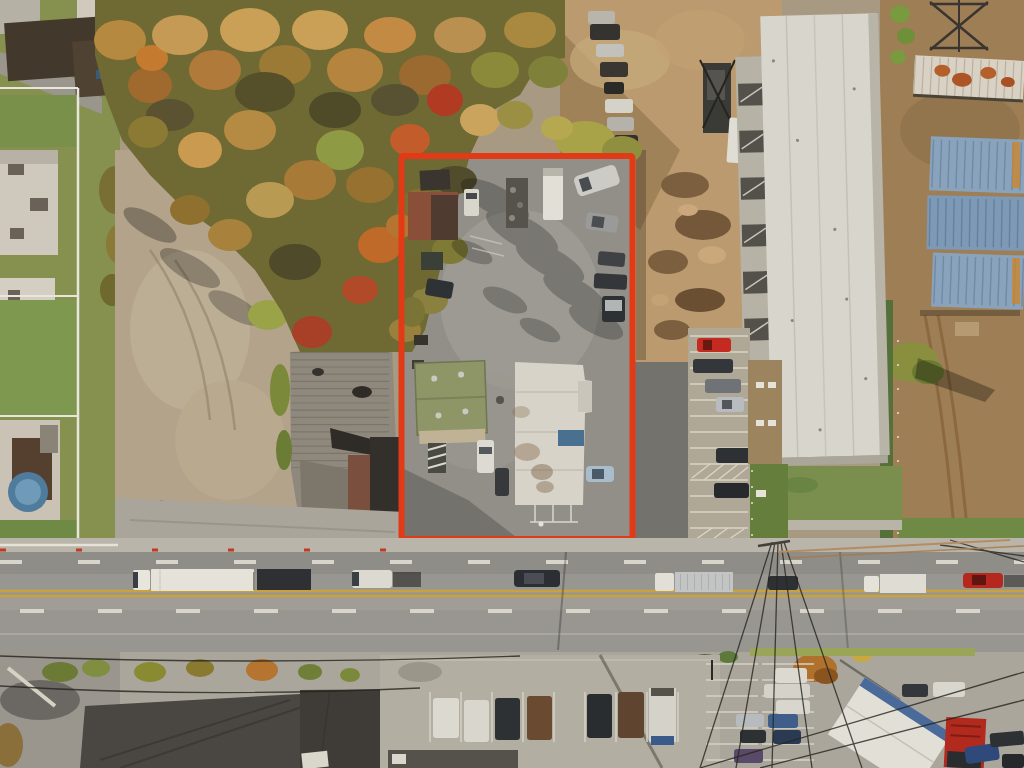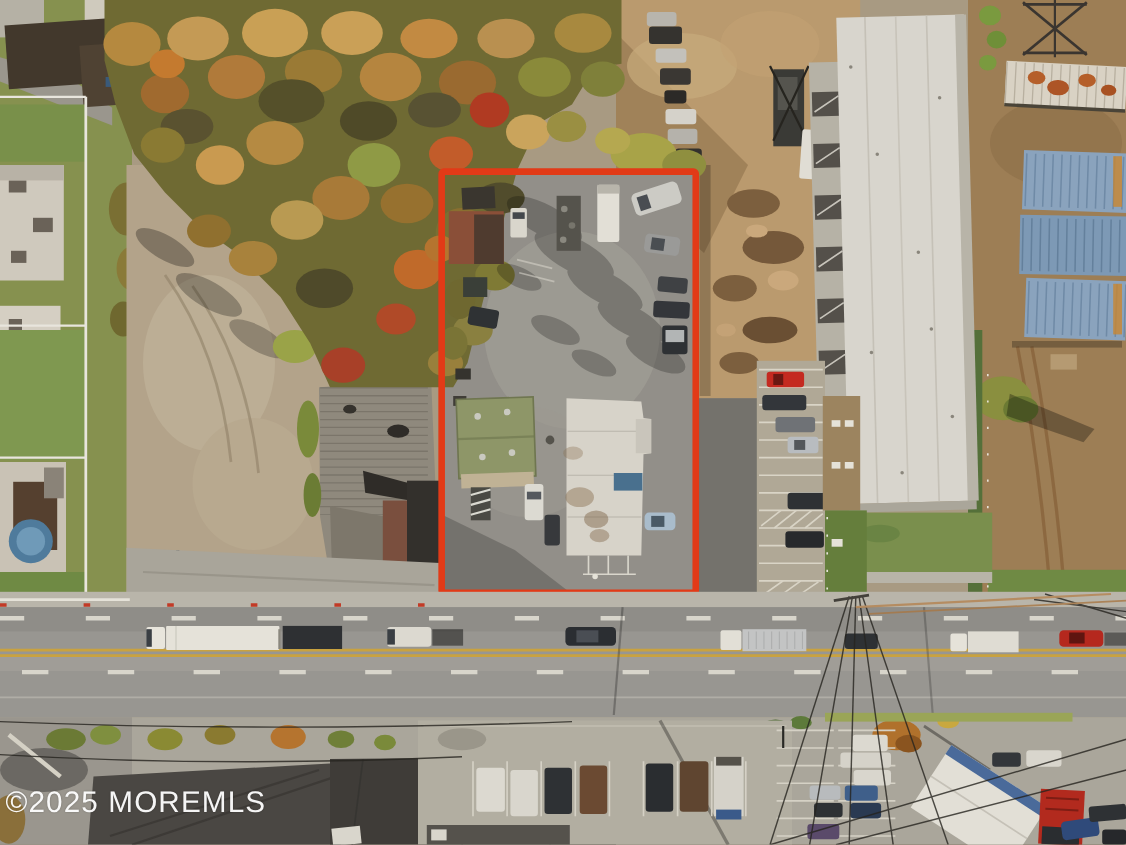--- a/index.html
+++ b/index.html
@@ -499,14 +499,13 @@
     <line x1="760" y1="768" x2="1024" y2="700"></line>
     <line x1="940" y1="545" x2="1024" y2="556"></line>
     <line x1="950" y1="540" x2="1024" y2="562"></line>
     <line x1="758" y1="546" x2="790" y2="541" stroke-width="2.5"></line>
     <line x1="778" y1="552" x2="1010" y2="540" stroke="#b5834f" stroke-width="2"></line>
     <line x1="790" y1="558" x2="1024" y2="546" stroke="#a87744" stroke-width="1.6"></line>
   </g>
 
 </svg>
 
-<div class="watermark">©2025 MOREMLS</div>
 </div>
 
 </body></html>

